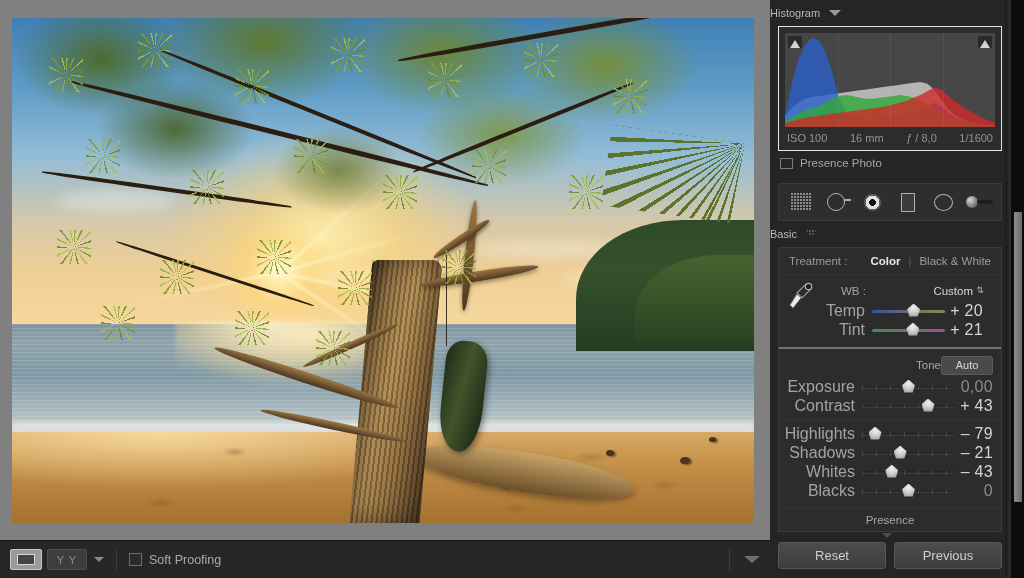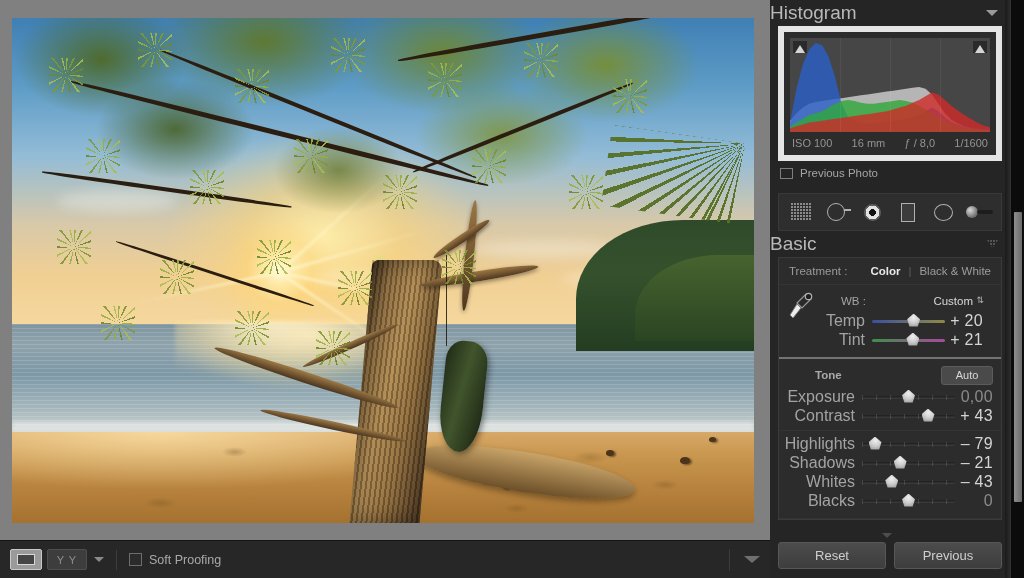--- a/index.html
+++ b/index.html
@@ -152,31 +152,31 @@
   #tb-right{margin-left:auto;display:flex;align-items:center;}
   #tb-divider{width:1px;height:22px;background:#3b3b3b;margin-right:14px;}
   .tri-down{width:0;height:0;border-left:8px solid transparent;
             border-right:8px solid transparent;border-top:7px solid #6f6f6f;}
 
   
   #right-panel{position:absolute;left:770px;top:0;width:240px;height:578px;
                background:#252525;}
   #panel-scroll{position:absolute;left:0;top:0;width:240px;height:533px;
                 overflow:hidden;}
-  .panel-head{height:26px;display:flex;align-items:center;justify-content:space-between;
-              padding-right:12px;gap:9px;color:#b9b9b9;font-size:19px;
+  .panel-head{height:26px;display:flex;align-items:center;justify-content:flex-start;
+              padding-right:12px;gap:9px;color:#b9b9b9;font-size:11px;
               background:#252525;}
   .panel-head .tri{width:0;height:0;border-left:6px solid transparent;
                    border-right:6px solid transparent;border-top:6px solid #9a9a9a;}
   .panel-head .tri-dotted{width:11px;height:8px;
       background:radial-gradient(circle at 1px 1px, #8d8d8d 0.6px, transparent 0.8px) 0 0/3px 3px;
       clip-path:polygon(0 0,100% 0,50% 100%);}
 
   
-  #histo-box{margin:0 8px;border:6px solid #e5e5e5;background:#2c2c2c;
+  #histo-box{margin:0 8px;border:1px solid #e5e5e5;background:#2c2c2c;
              padding:6px 6px 0 6px;}
   #histo{position:relative;height:94px;background:#464646;overflow:hidden;}
   .hgrid{position:absolute;top:0;bottom:0;width:1px;background:rgba(255,255,255,.055);}
   .clip{position:absolute;top:3px;width:14px;height:12px;background:#2a2a2a;
         display:flex;align-items:flex-end;justify-content:center;}
   .clip i{display:block;width:0;height:0;border-left:5px solid transparent;
           border-right:5px solid transparent;border-bottom:8px solid #d4d4d4;}
   #clip-l{left:3px;} #clip-r{right:3px;}
   #exif{display:flex;justify-content:space-between;padding:5px 2px 6px 2px;
         color:#949494;font-size:11px;}
@@ -236,21 +236,21 @@
   .ticks{position:absolute;left:0;right:0;top:4px;height:5px;
      background:repeating-linear-gradient(90deg,
        rgba(255,255,255,.13) 0 1px, rgba(255,255,255,0) 1px 14px);}
   .knob{position:absolute;top:-1px;width:13px;height:13px;margin-left:-6.5px;
         background:radial-gradient(circle at 50% 28%,#efefef 0%,#cfcfcf 45%,#8e8e8e 100%);
         clip-path:polygon(50% 0%,100% 45%,82% 100%,18% 100%,0 45%);
         filter:drop-shadow(0 1px 1px rgba(0,0,0,.5));}
 
   .sec-head{display:flex;align-items:center;height:24px;padding:0 8px 0 0;
             font-size:11.5px;color:#a8a8a8;}
-  .sec-head .nm{flex:1;text-align:left;padding-left:36px;font-weight:bold;}
+  .sec-head .nm{flex:1;text-align:right;padding-left:36px;}
   #auto-btn{width:50px;height:17px;border-radius:3px;background:#4a4a4a;
             border:1px solid #5c5c5c;color:#d8d8d8;font-size:11px;
             display:flex;align-items:center;justify-content:center;}
   .sec-div{height:1px;background:#343434;margin:5px 0 3px 0;}
   #basic-pad{padding:4px 0 6px 0;}
   #presence-head{display:flex;align-items:center;justify-content:center;
                  height:22px;font-size:11.5px;color:#a8a8a8;}
 
   
   #panel-footer{position:absolute;left:0;top:533px;width:240px;height:45px;
@@ -404,21 +404,21 @@
         </div>
         <div id="exif">
           <span>ISO 100</span>
           <span>16 mm</span>
           <span>ƒ / 8,0</span>
           <span>1/1600</span>
         </div>
       </div>
       <div id="orig-row">
         <span class="sq"></span>
-        <span>Previous Photo</span>
+        <span>Presence Photo</span>
       </div>
 
       <div id="toolstrip">
         <div class="tool">
             <div class="t-crop"></div>
           </div>
         <div class="tool">
             <div class="t-spot"></div>
           </div>
         <div class="tool">
@@ -545,20 +545,23 @@
                   <div class="rail"></div>
                   <div class="ticks"></div>
                   <div class="knob" style="left: 50%;"></div>
                 </div>
                 <span class="val zero">0</span>
               </div>
             </div>
         </div>
 
         <div class="sec-div" style="margin:2px 0 0 0;"></div>
+        <div id="presence-head">
+          <span>Presence</span>
+        </div>
 
       </div>
     </div>
 
     <div id="panel-footer">
       <div id="foot-caret"></div>
       <div class="foot-btn">Reset</div>
       <div class="foot-btn">Previous</div>
     </div>
   </div>

